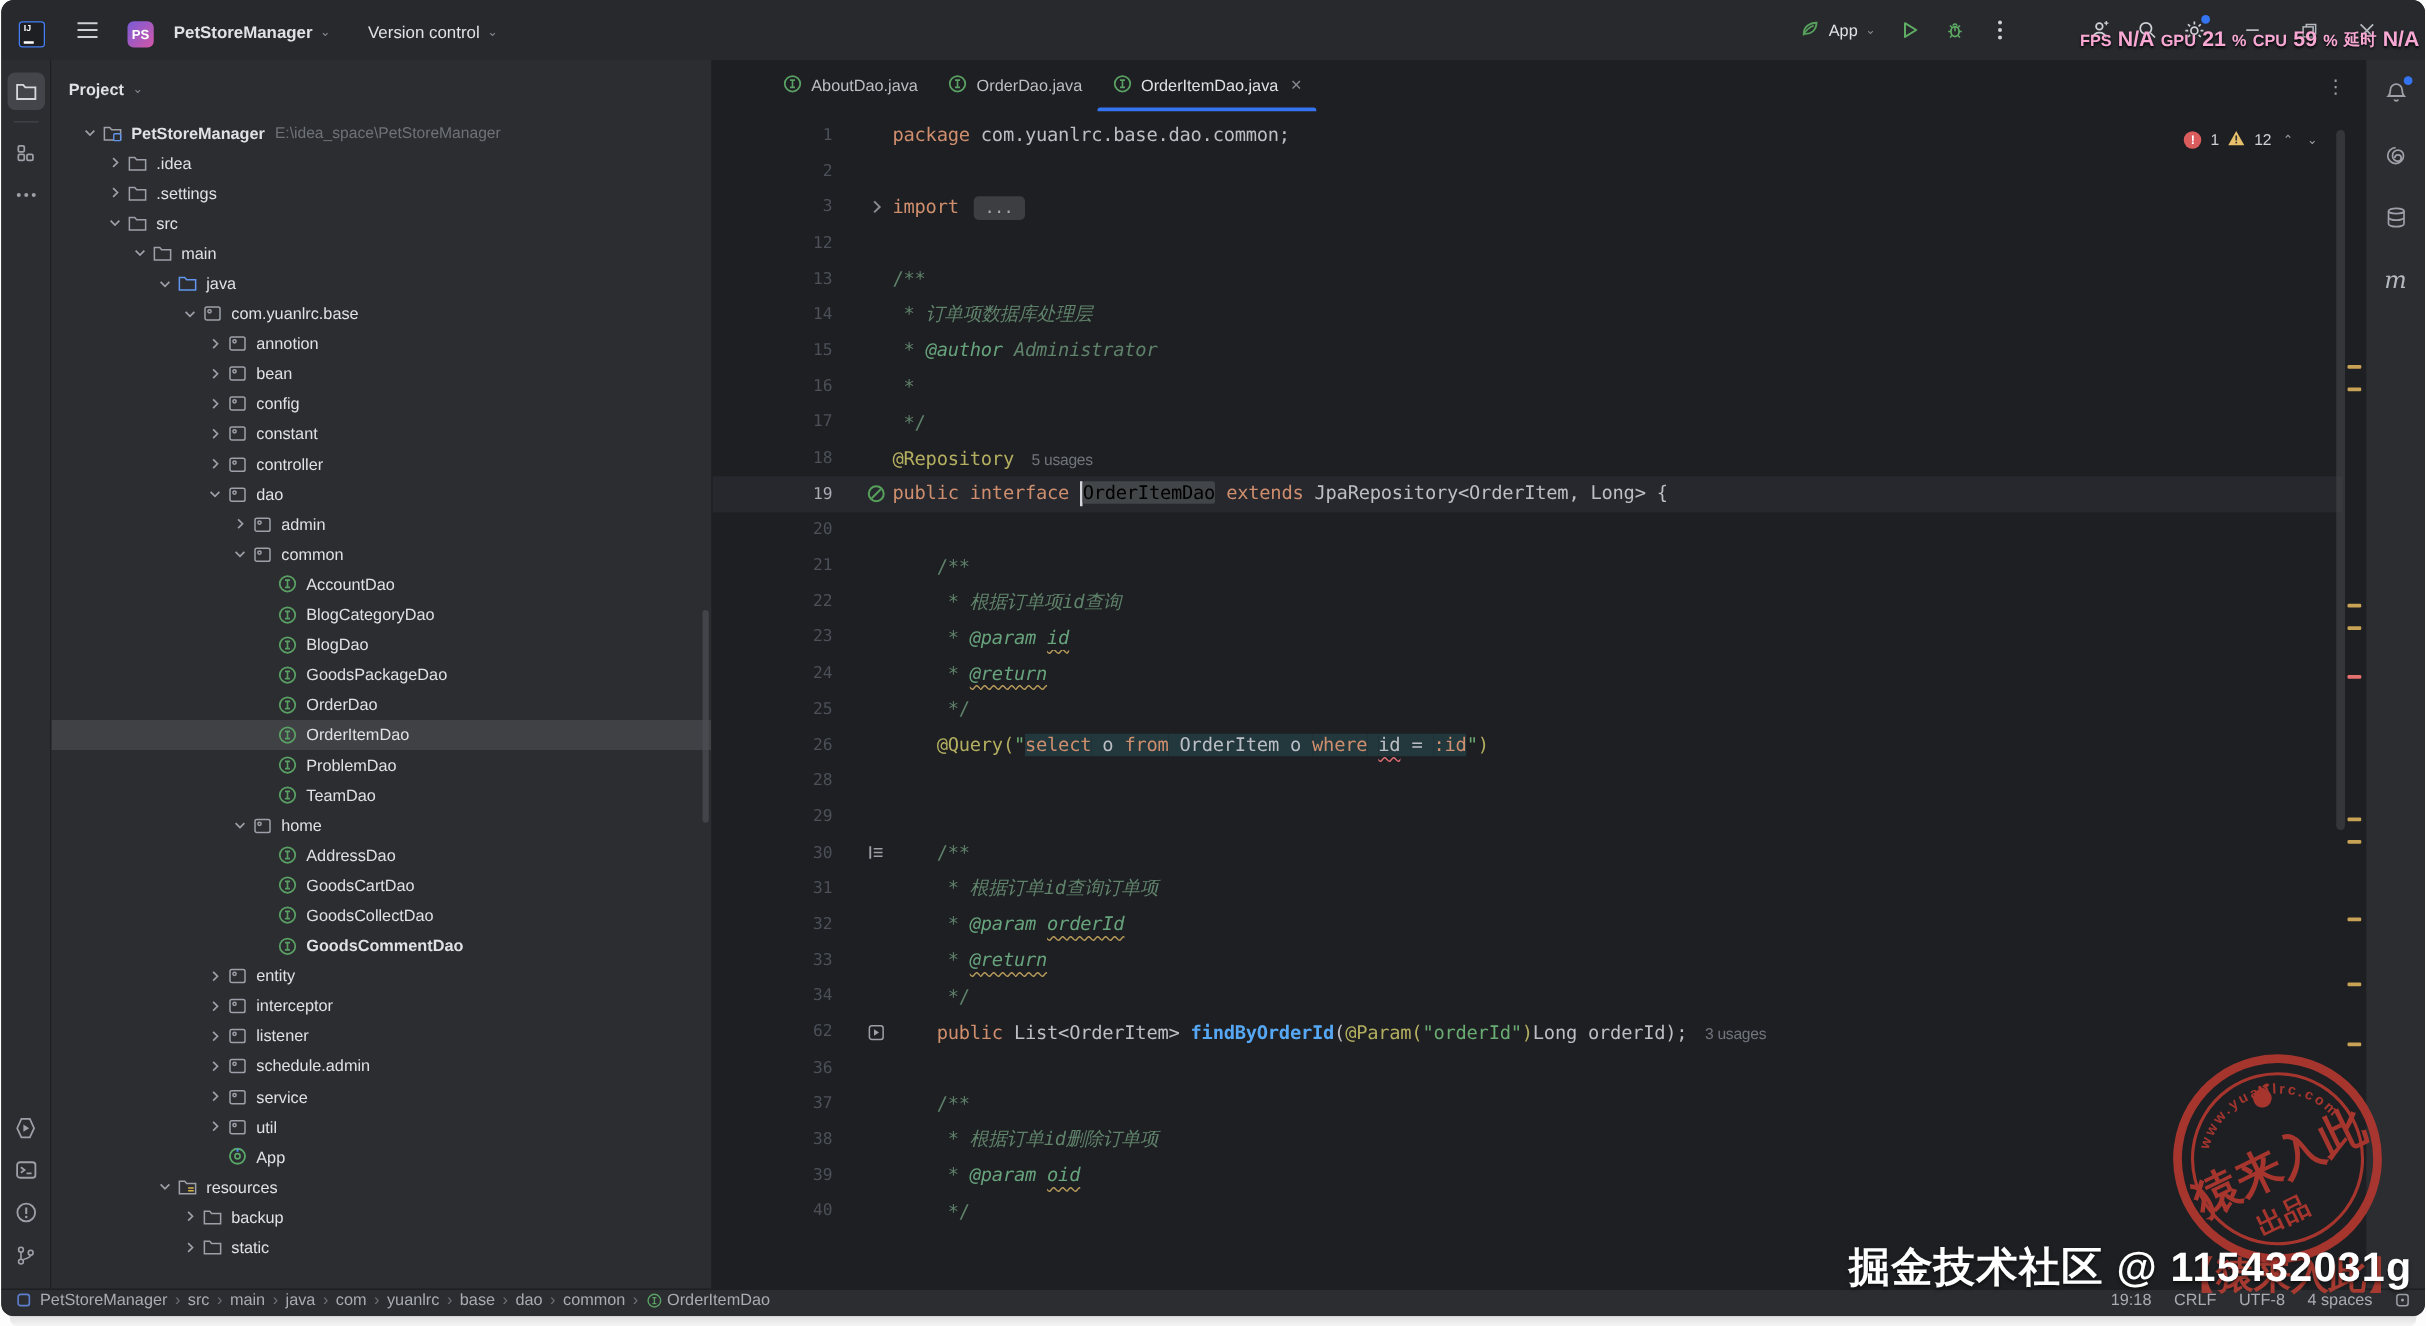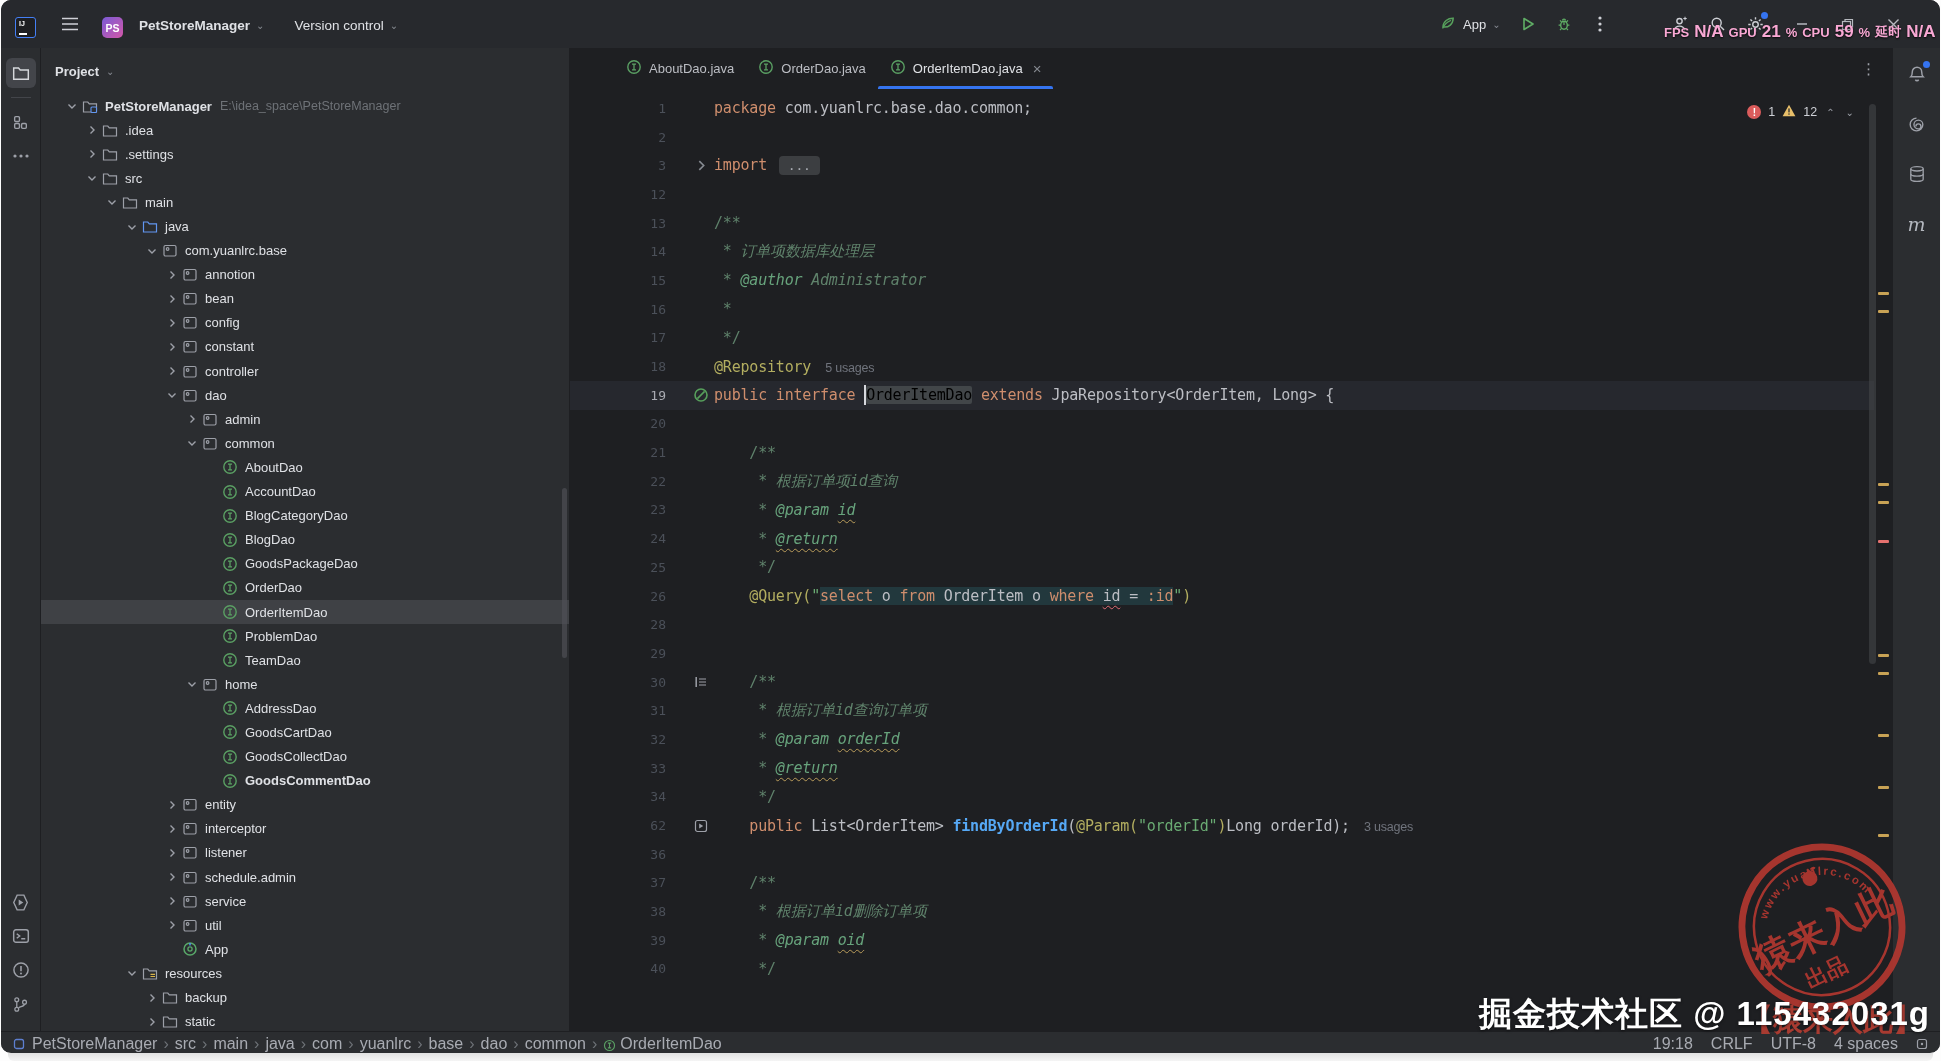--- a/index.html
+++ b/index.html
@@ -81,21 +81,21 @@
   .stripes { position:absolute; top:46px; right:2px; width:13px; bottom:0; }
   .smark { position:absolute; left:1px; width:11px; height:3px; border-radius:1px; }
   .smark.y { background:#c8a255; } .smark.r { background:#e5716f; }
   .editor-scrollbar { position:absolute; right:16px; top:56px; width:7px; height:560px; background:#47494d; border-radius:4px; opacity:.55; }
 
   .rightbar { width:48px; background:#2b2d30; border-left:1px solid #1e1f22; display:flex; flex-direction:column; align-items:center; padding-top:12px; gap:22px; }
   .rb-btn { width:28px; height:28px; display:flex; align-items:center; justify-content:center; position:relative; cursor:pointer; }
   .maven-m { font-family:"DejaVu Serif",serif; font-style:italic; color:#b4b8bf; font-size:19px; }
 
   
-  .statusbar { height:22px; background:#2b2d30; border-top:1px solid #1e1f22; display:flex; align-items:flex-end; justify-content:space-between; padding:0 12px; font-size:16px; color:#a8abb2; position:relative; z-index:20; }
+  .statusbar { height:22px; background:#2b2d30; border-top:1px solid #1e1f22; display:flex; align-items:flex-start; justify-content:space-between; padding:0 12px; font-size:13px; color:#a8abb2; position:relative; z-index:20; }
   .sb-left { display:flex; align-items:center; gap:7px; white-space:nowrap; }
   .crumb { cursor:pointer; }
   .crumb-sep { color:#6e7277; margin:0 6px; }
   .crumb-ico { display:inline-flex; vertical-align:-3px; margin-right:4px; }
   .sb-right { display:flex; align-items:center; gap:18px; }
   .sb-item { cursor:pointer; }
 
   
   .stamp { position:absolute; left:1735px; top:841px; z-index:58; opacity:.92; transform:rotate(-14deg); }
   .credit { position:absolute; right:10px; top:992px; font-size:33px; font-weight:700; color:#fff; z-index:60; text-shadow:0 1px 3px rgba(0,0,0,.55); letter-spacing:1px; white-space:nowrap; }
@@ -348,24 +348,20 @@
                 </svg></span><span class="ticon"><svg width="16" height="15" viewBox="0 0 16 15">
                   <rect x="2" y="2.5" width="12" height="10.5" rx="1.5" fill="none" stroke="#9da0a8" stroke-width="1.2"></rect>
                   <circle cx="5.6" cy="6" r="1.3" fill="none" stroke="#9da0a8" stroke-width="1.2"></circle>
                 </svg></span><span class="tlabel">admin</span></div>
             <div class="trow" style="padding-left: 141px;"><span class="tchev"><svg width="10" height="10" viewBox="0 0 10 10">
                   <path d="M1.5 3.5L5 7l3.5-3.5" fill="none" stroke="#9da0a8" stroke-width="1.4"></path>
                 </svg></span><span class="ticon"><svg width="16" height="15" viewBox="0 0 16 15">
                   <rect x="2" y="2.5" width="12" height="10.5" rx="1.5" fill="none" stroke="#9da0a8" stroke-width="1.2"></rect>
                   <circle cx="5.6" cy="6" r="1.3" fill="none" stroke="#9da0a8" stroke-width="1.2"></circle>
                 </svg></span><span class="tlabel">common</span></div>
-            <div class="trow" style="padding-left: 161px;"><span class="tchev"></span><span class="ticon"><svg width="16" height="16" viewBox="0 0 16 16">
-                  <circle cx="8" cy="8" r="6.2" fill="none" stroke="#5a9f63" stroke-width="1.4"></circle>
-                  <path d="M6 5.1h4M6 10.9h4M8 5.1v5.8" fill="none" stroke="#5a9f63" stroke-width="1.3"></path>
-                </svg></span><span class="tlabel">AboutDao</span></div>
             <div class="trow" style="padding-left: 161px;"><span class="tchev"></span><span class="ticon"><svg width="16" height="16" viewBox="0 0 16 16">
                   <circle cx="8" cy="8" r="6.2" fill="none" stroke="#5a9f63" stroke-width="1.4"></circle>
                   <path d="M6 5.1h4M6 10.9h4M8 5.1v5.8" fill="none" stroke="#5a9f63" stroke-width="1.3"></path>
                 </svg></span><span class="tlabel">AccountDao</span></div>
             <div class="trow" style="padding-left: 161px;"><span class="tchev"></span><span class="ticon"><svg width="16" height="16" viewBox="0 0 16 16">
                   <circle cx="8" cy="8" r="6.2" fill="none" stroke="#5a9f63" stroke-width="1.4"></circle>
                   <path d="M6 5.1h4M6 10.9h4M8 5.1v5.8" fill="none" stroke="#5a9f63" stroke-width="1.3"></path>
                 </svg></span><span class="tlabel">BlogCategoryDao</span></div>
             <div class="trow" style="padding-left: 161px;"><span class="tchev"></span><span class="ticon"><svg width="16" height="16" viewBox="0 0 16 16">
                   <circle cx="8" cy="8" r="6.2" fill="none" stroke="#5a9f63" stroke-width="1.4"></circle>

